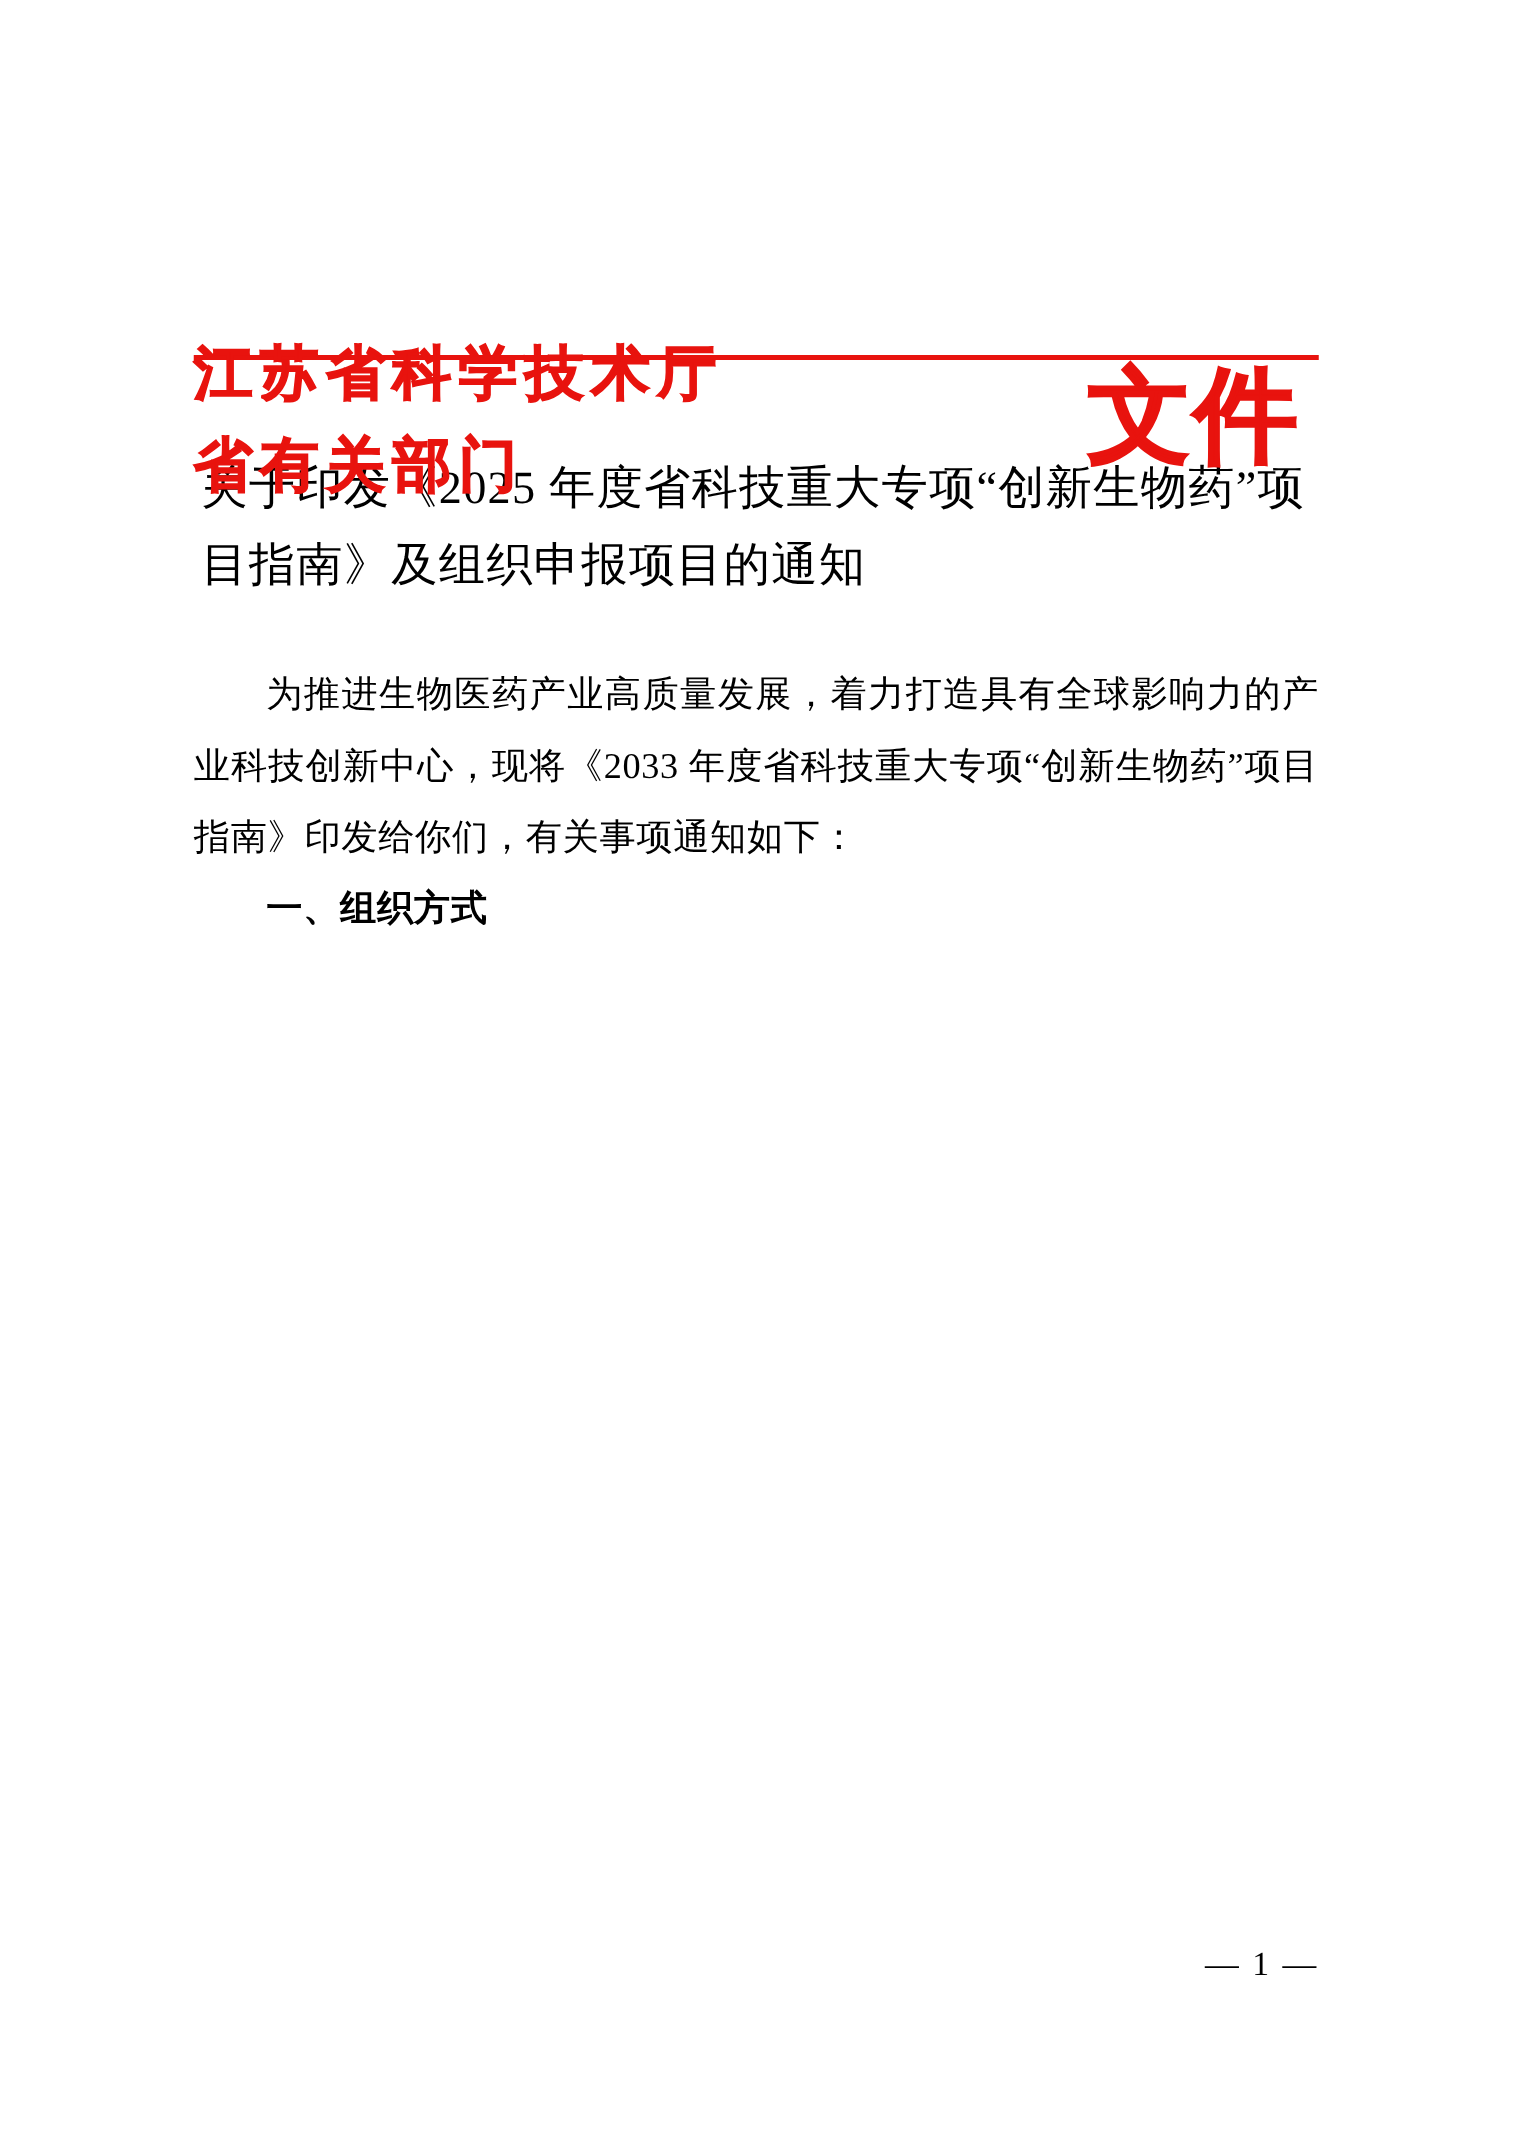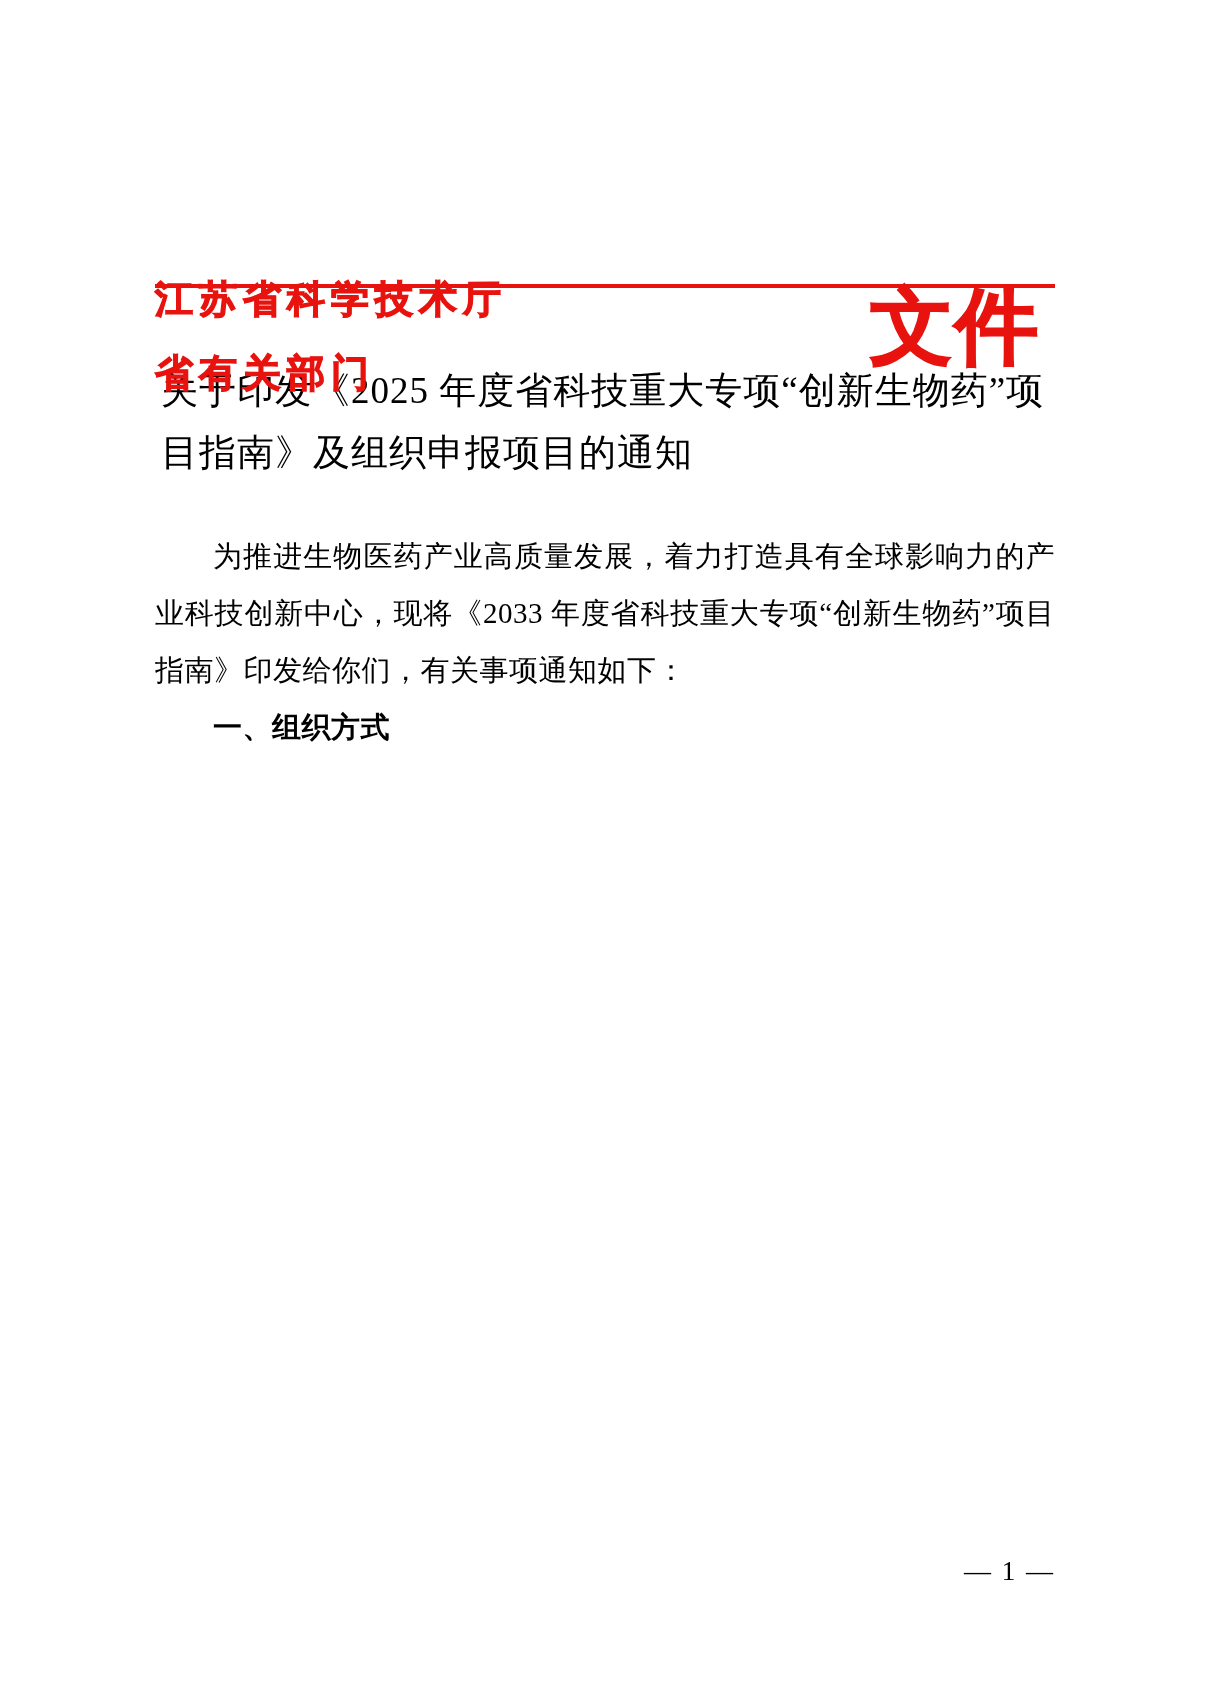--- a/index.html
+++ b/index.html
@@ -31,32 +31,32 @@
     height: 230px;
     box-sizing: border-box;
   }
   .masthead-lines {
     display: block;
   }
   .mast-line {
     color: #e8130e;
     font-family: "Liberation Serif", "DejaVu Serif", serif;
     font-weight: bold;
-    font-size: 38px;
+    font-size: 47px;
     line-height: 74px;
     letter-spacing: 6px;
     white-space: nowrap;
     -webkit-text-stroke: 1.2px #e8130e;
   }
   .mast-wen {
     position: absolute;
     right: 15px;
     top: 288px;
     color: #e8130e;
-    font-family: Liberation Mono, monospace;
+    font-family: Liberation Sans, sans-serif;
     font-weight: bold;
     font-size: 83px;
     line-height: 90px;
     letter-spacing: 2px;
     text-align: center;
     -webkit-text-stroke: 1.6px #e8130e;
   }
 
   
   .docnum {

